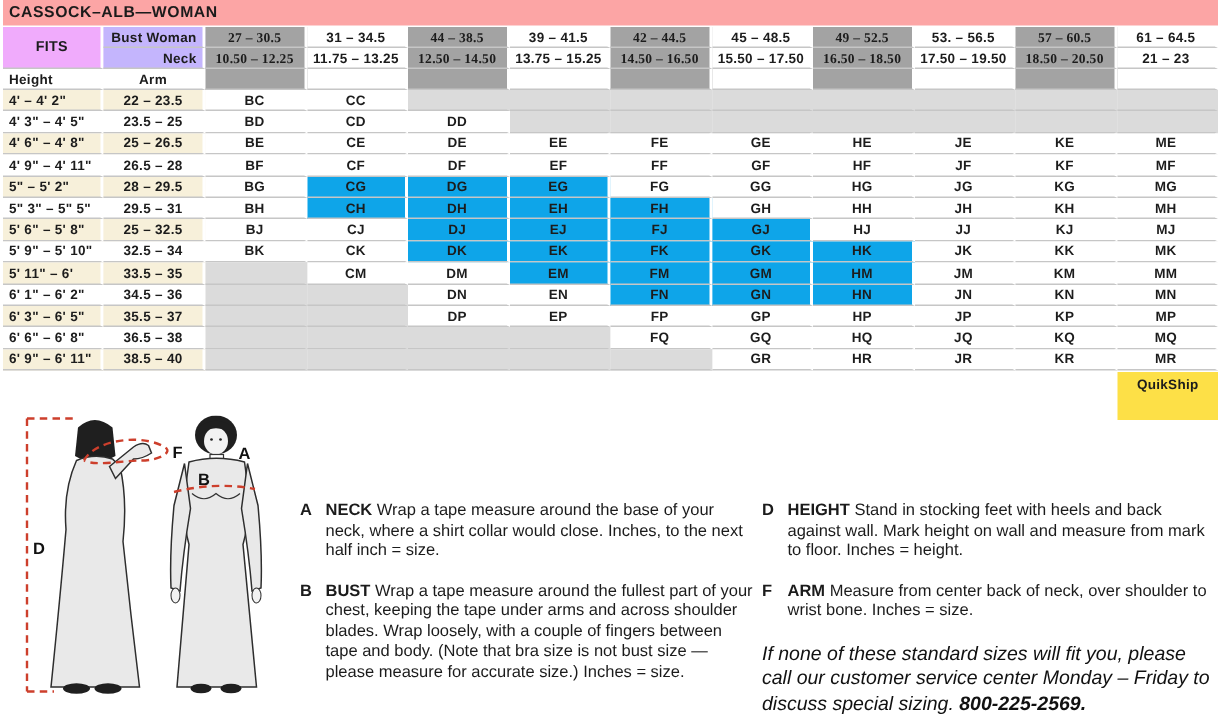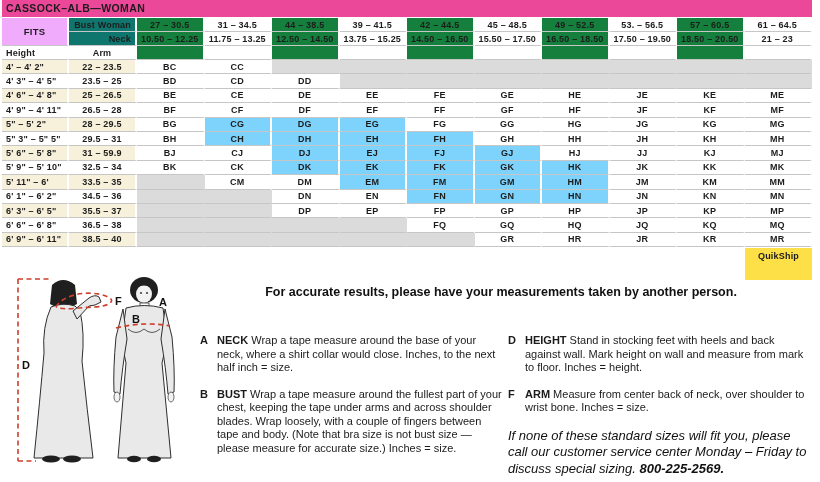--- a/index.html
+++ b/index.html
@@ -1,41 +1,41 @@
 <!DOCTYPE html>
 <html><head>
 <meta charset="utf-8">
 <style>
   * { margin:0; padding:0; box-sizing:border-box; }
   body { font-family:"Liberation Sans", sans-serif; background:#fff; }
   .page { position:relative; width:820px; height:482px; background:#fff; overflow:hidden; }
 
   
   .chart { position:absolute; left:2px; top:0; width:810px; }
-  .chart-title { height:17px; line-height:17px; background:#ec4899; font-size:10.5px;
+  .chart-title { height:17px; line-height:17px; background:#fca5a5; font-size:10.5px;
                  font-weight:bold; letter-spacing:.4px; color:#1b1b1b; padding-left:4px;
                  margin-bottom:1px; }
   table { border-collapse:separate; border-spacing:0; table-layout:fixed; width:810px; }
   td { height:14px; font-size:9px; font-weight:bold; color:#1c1c1c; padding:0;
        text-align:center; border-bottom:1px solid #c6c6c6; border-right:2px solid #fff;
        overflow:hidden; white-space:nowrap; letter-spacing:.2px; }
   thead td { height:14px; }
   tbody td { height:14.4px; }
   td.fits { background:#f0abfc; font-size:9.5px; }
-  td.rhead { text-align:right; padding-right:4px; background:#0f766e;margin-left:44px; }
+  td.rhead { text-align:right; padding-right:4px; background:#c4b5fd;margin-left:44px; }
   td.hleft { text-align:left; padding-left:4px; background:#fff; }
   td.hctr  { background:#fff; }
   td.cream { background:#f7f0da; }
   td.range { background:#fff; }
-  td.range.cream, td.blank.cream { background:#15803d; }
+  td.range.cream, td.blank.cream { background:#a3a3a3;font-family:Liberation Serif, serif; }
   td.hcell { text-align:left; padding-left:4px; background:#fff; }
   td.acell { background:#fff; }
   td.hcell.cream, td.acell.cream { background:#f7f0da; }
   td.size.avail { background:#fff; }
-  td.size.qs { background:#7dd3fc; }
+  td.size.qs { background:#0ea5e9; }
   td.size.gray { background:#dbdbdb; border-right-color:#dbdbdb; }
   .quikship-row { position:relative; height:18px; }
   .quikship { position:absolute; left:743px; top:1px; width:67px; height:32px;
               background:#fde047; font-size:9px; font-weight:bold; color:#1c1c1c;
               text-align:center; line-height:16px; letter-spacing:.2px; }
 
   
   .intro { position:absolute; left:190px; top:284px; width:622px; text-align:center;
            font-size:12.5px; font-weight:bold; color:#111; line-height:17px; }
   .defs { position:absolute; top:334px; width:304px; font-size:11px; color:#1b1b1b;
@@ -198,21 +198,21 @@
             <td class="size qs">EH</td>
             <td class="size qs">FH</td>
             <td class="size avail">GH</td>
             <td class="size avail">HH</td>
             <td class="size avail">JH</td>
             <td class="size avail">KH</td>
             <td class="size avail">MH</td>
           </tr>
           <tr>
             <td class="hcell cream">5' 6" – 5' 8"</td>
-            <td class="acell cream">31 – 59.9</td>
+            <td class="acell cream">25 – 32.5</td>
             <td class="size avail">BJ</td>
             <td class="size avail">CJ</td>
             <td class="size qs">DJ</td>
             <td class="size qs">EJ</td>
             <td class="size qs">FJ</td>
             <td class="size qs">GJ</td>
             <td class="size avail">HJ</td>
             <td class="size avail">JJ</td>
             <td class="size avail">KJ</td>
             <td class="size avail">MJ</td>
@@ -342,21 +342,20 @@
       <path d="M122,52 Q130,59 138,52 Q146,59 154,52" fill="none" stroke="#333" stroke-width="0.8"></path>
       <ellipse cx="128" cy="182" rx="7" ry="3.2" fill="#1f1f1f"></ellipse>
       <ellipse cx="148" cy="182" rx="7" ry="3.2" fill="#1f1f1f"></ellipse>
       <path d="M110,51 Q138,44 164,49" fill="none" stroke="#cd3f2c" stroke-width="1.6" stroke-dasharray="5,3.5"></path>
     </g>
     <text x="153" y="29" class="fig-label">A</text>
     <text x="126" y="46" class="fig-label">B</text>
   </svg>
 
   <div class="intro">
-    <div>For accurate results, please have your measurements taken by another person.</div>
   </div>
 
   <div class="defs defs-left">
       <div class="def">
         <span class="dl">A</span>
         <span class="db"><b>NECK</b> Wrap a tape measure around the base of your neck, where a shirt collar would close. Inches, to the next half inch = size.</span>
       </div>
       <div class="def">
         <span class="dl">B</span>
         <span class="db"><b>BUST</b> Wrap a tape measure around the fullest part of your chest, keeping the tape under arms and across shoulder blades. Wrap loosely, with a couple of fingers between tape and body. (Note that bra size is not bust size — please measure for accurate size.) Inches = size.</span>

